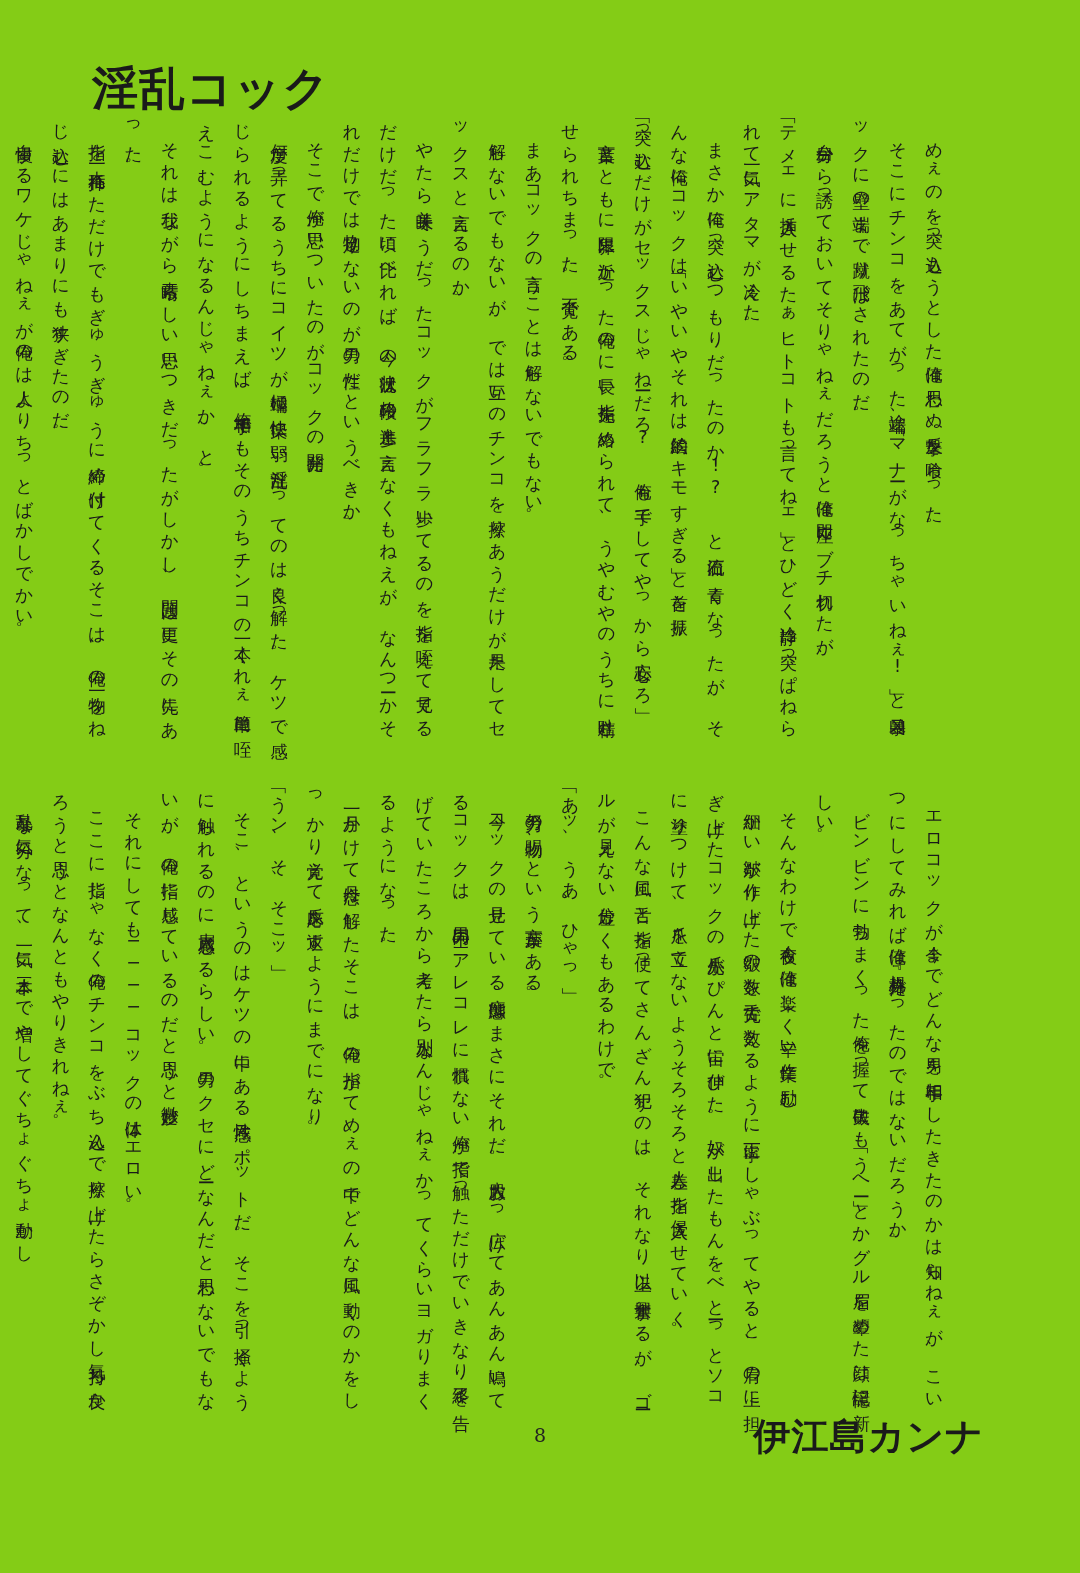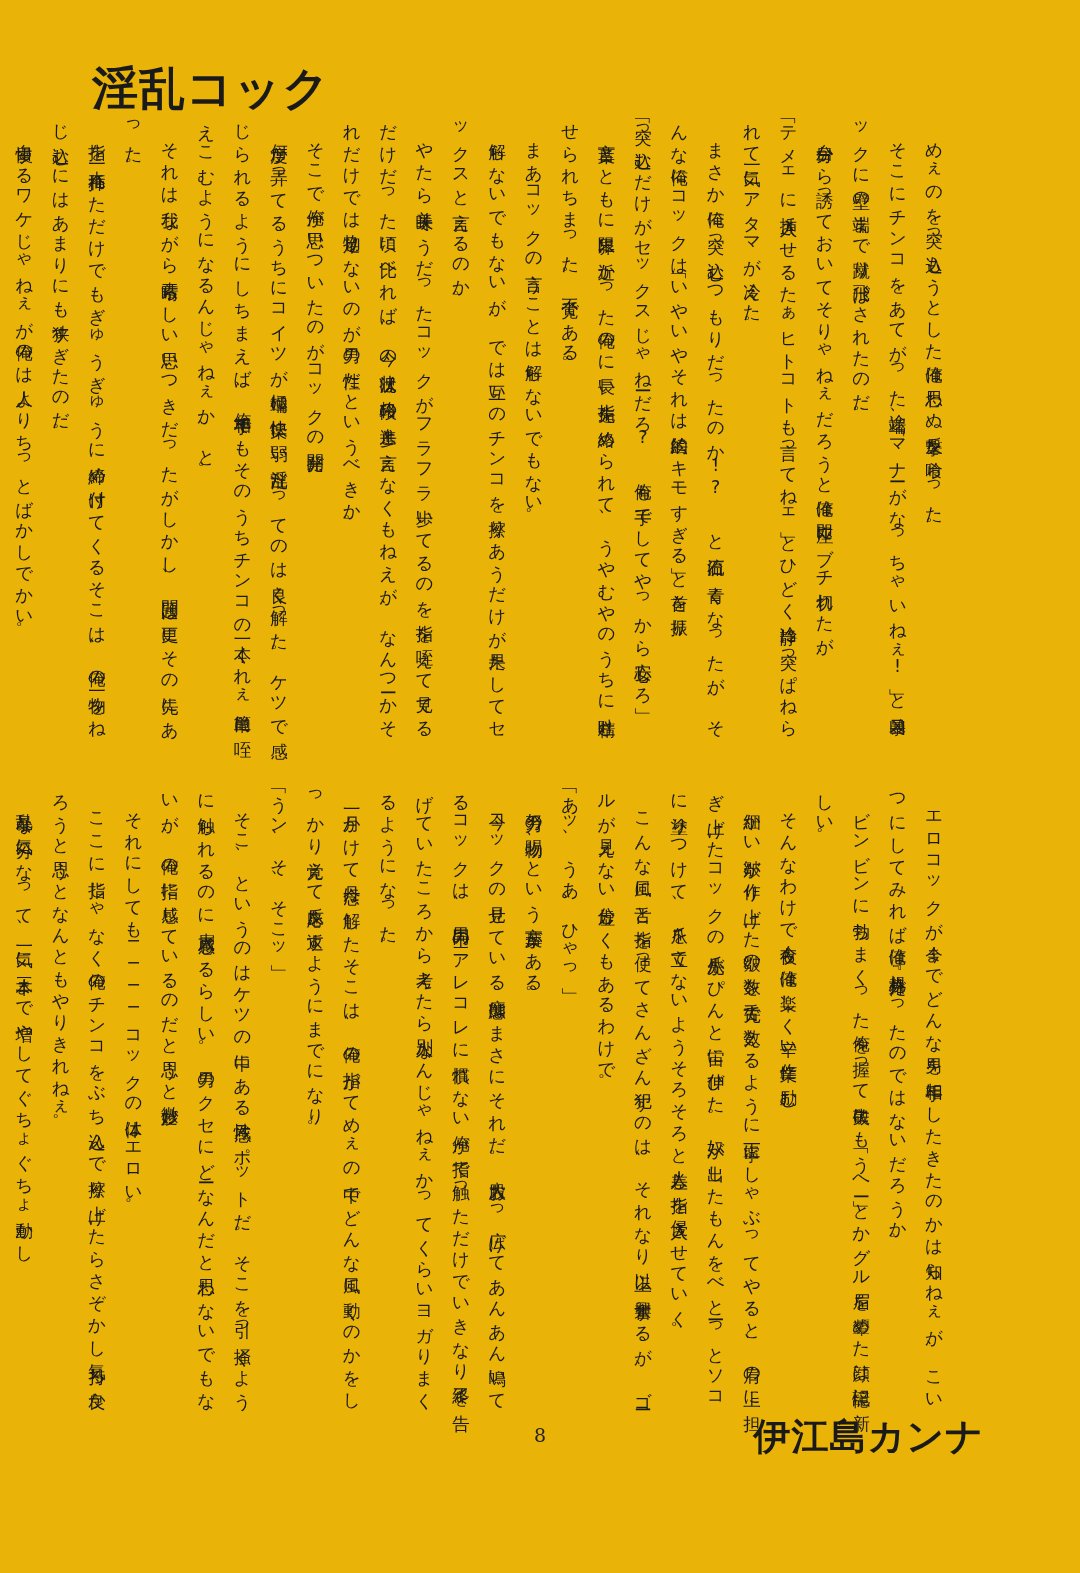--- a/index.html
+++ b/index.html
@@ -12,21 +12,21 @@
     height: 1573px;
     position: relative;
     font-family: "DejaVu Sans", "Liberation Sans", sans-serif;
     color: #1a1a1a;
     overflow: hidden;
   }
 
   .page {
     position: absolute;
     inset: 0;
-    background: #eab308;
+    background: #84cc16;
   }
 
   
   .title {
     position: absolute;
     left: 92px;
     top: 34px;
     font-size: 46px;
     font-weight: bold;
     letter-spacing: 1px;

